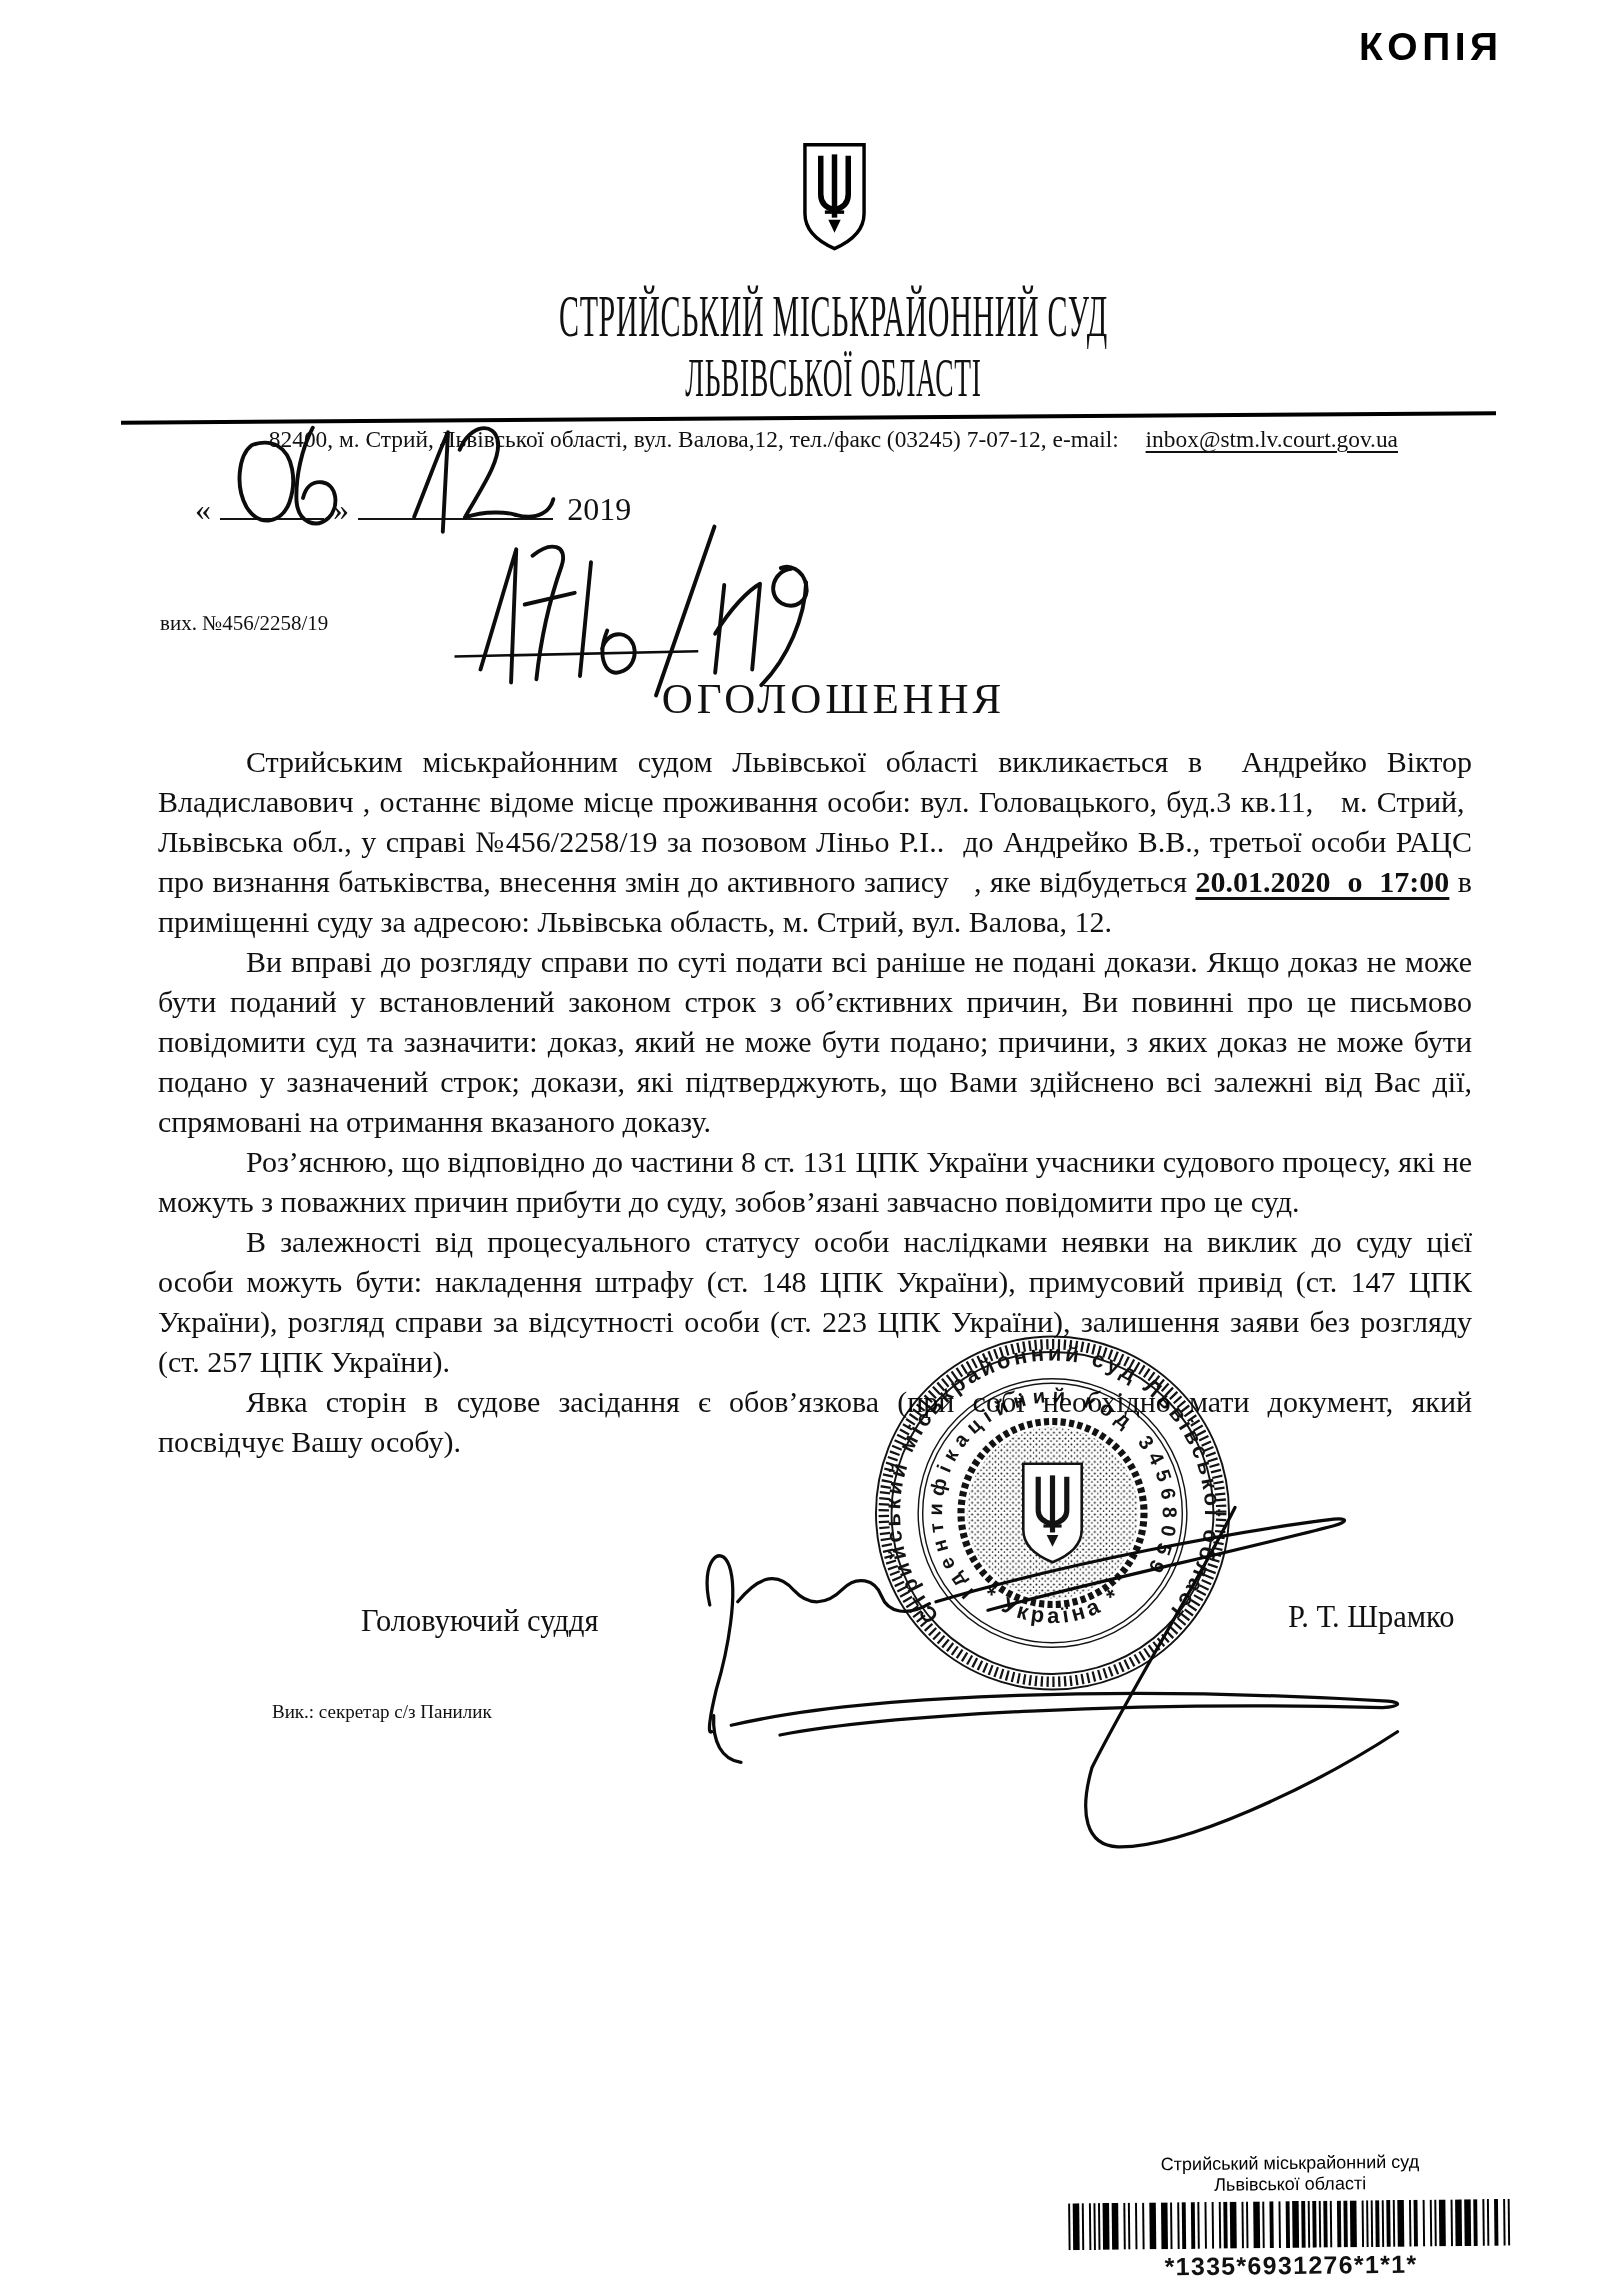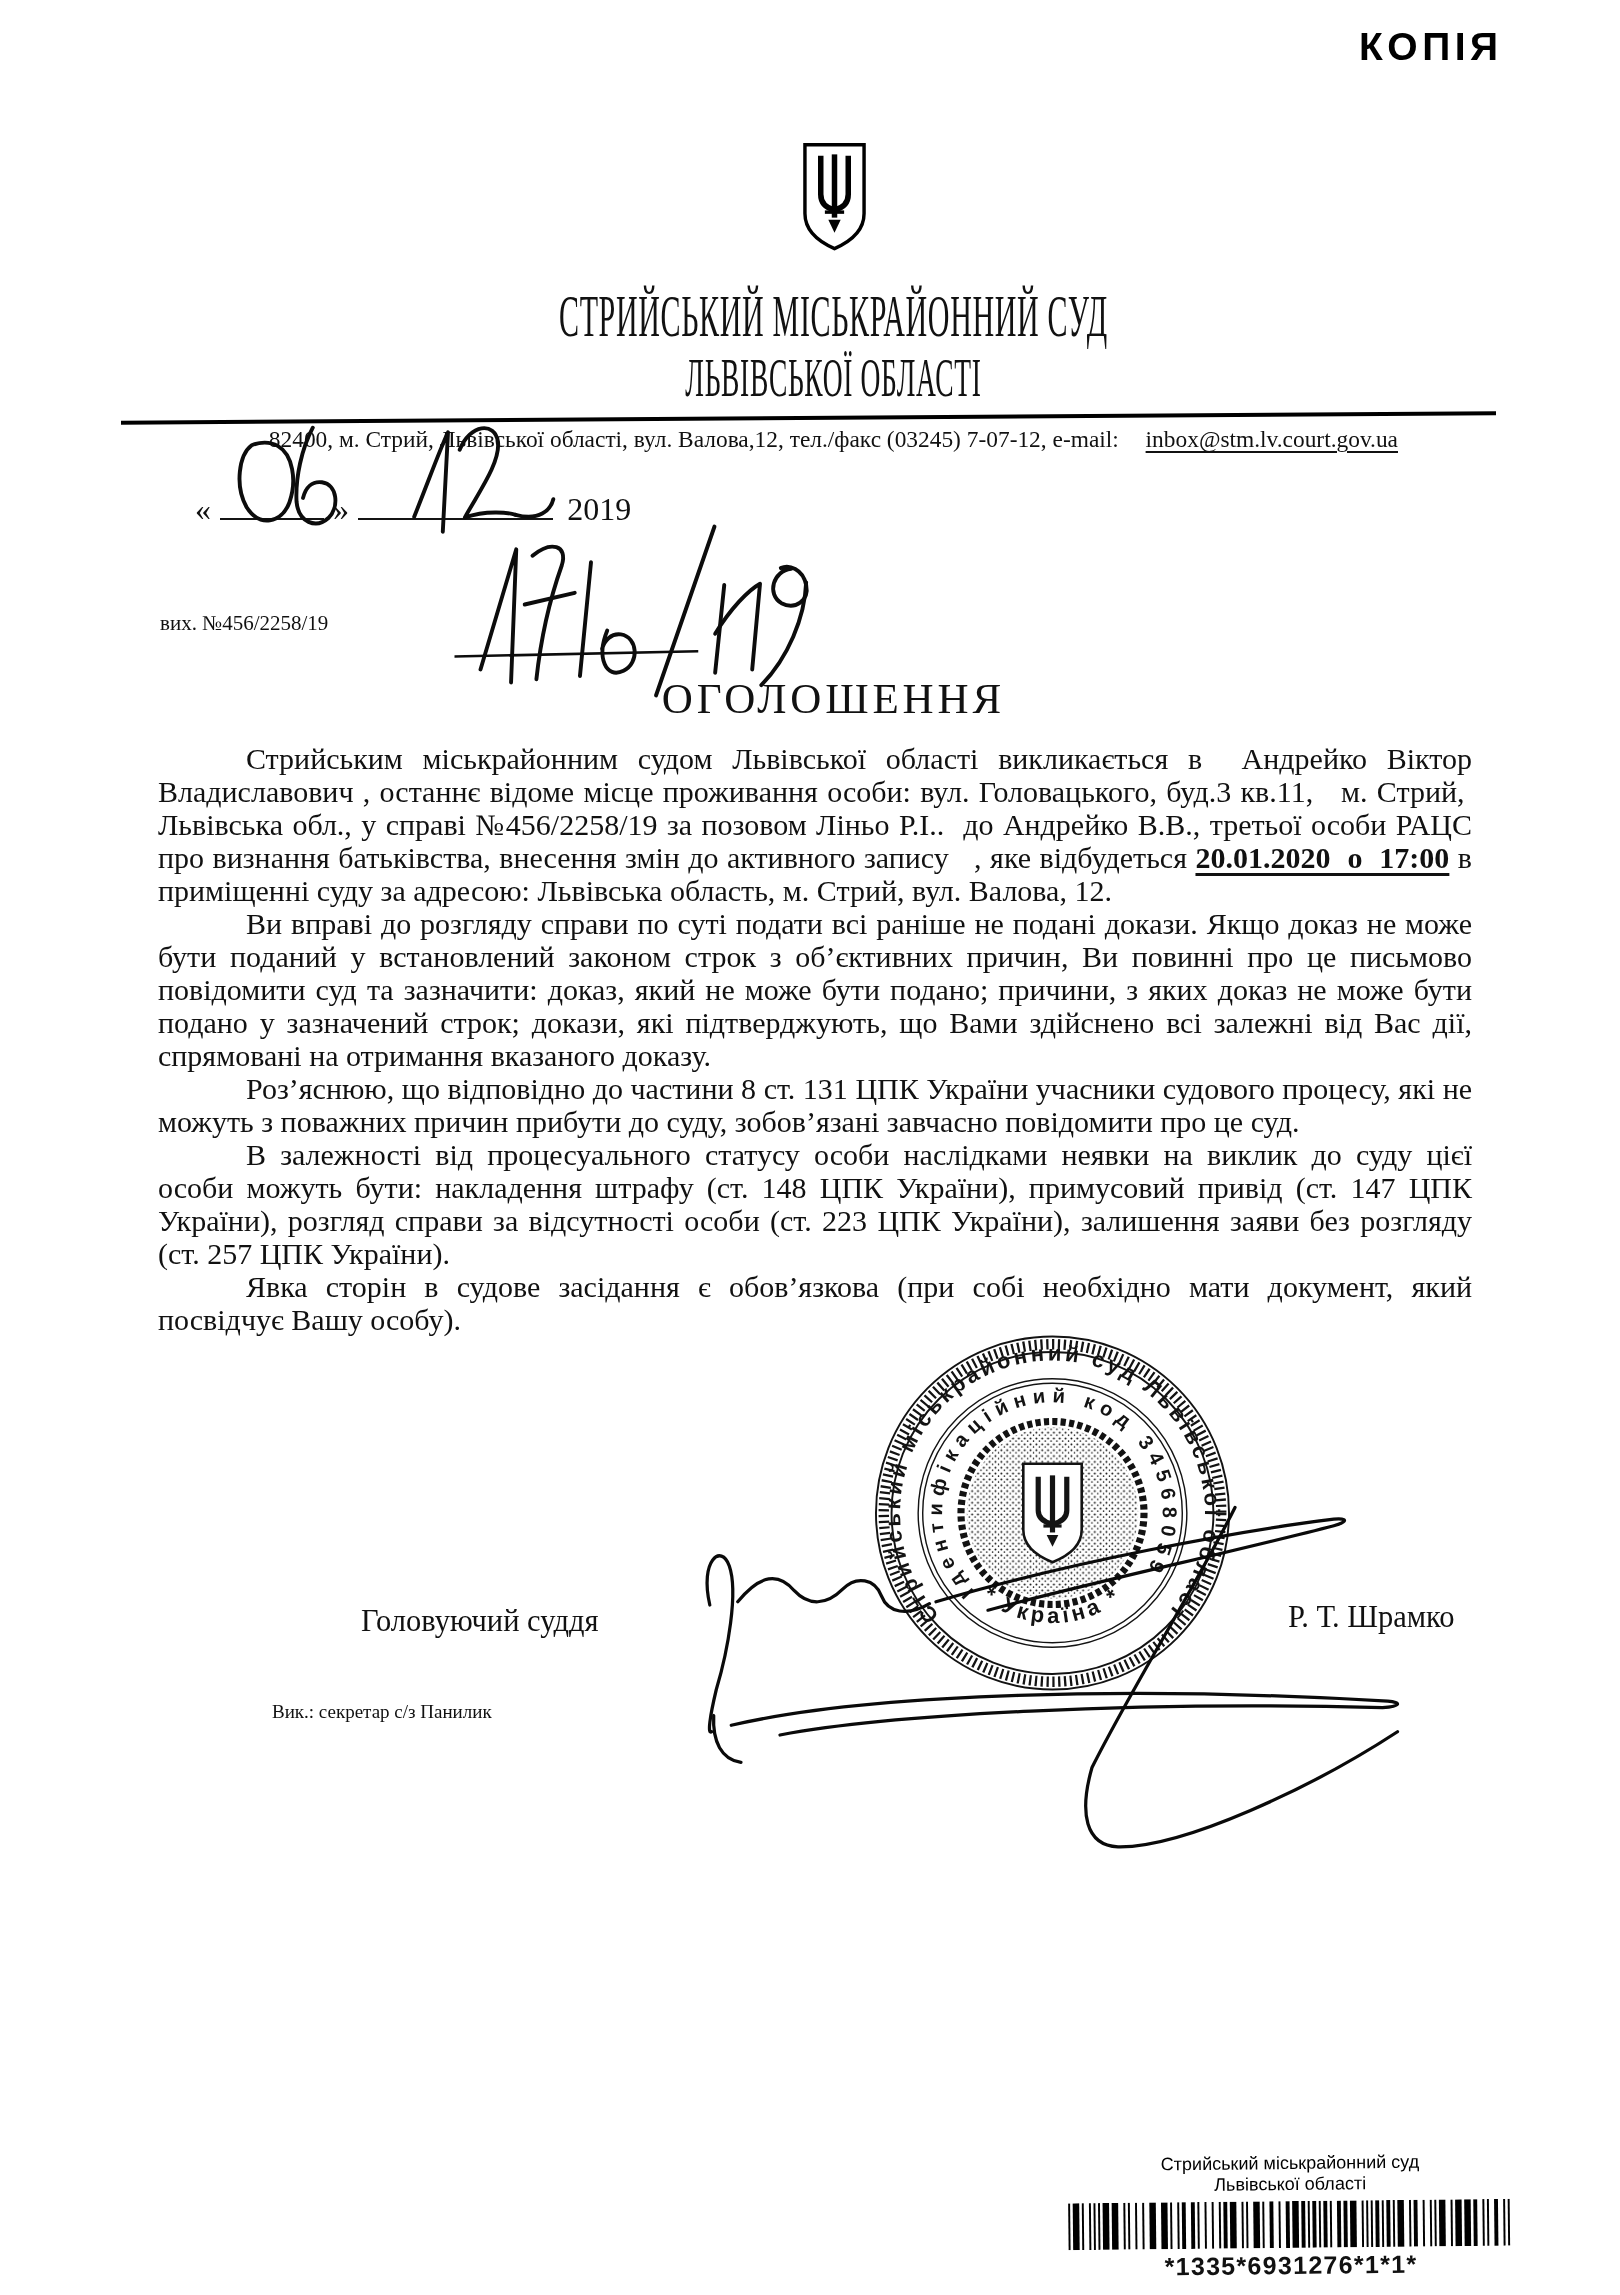--- a/index.html
+++ b/index.html
@@ -34,21 +34,21 @@
   .b1{width:104px;margin:0 9px 0 9px;}
   .b2{width:195px;margin:0 14.3px 0 9px;}
   .refrow{left:160px;top:611px;font-size:21px;white-space:nowrap;}
   .hand{left:149px;top:377px;}
   .hand path{stroke:#0c0c0c;stroke-width:6;fill:none;stroke-linecap:round;stroke-linejoin:round;}
   .hand path.printedline{stroke-width:4;stroke-linecap:butt;}
   
   .title{top:674px;font-size:43px;letter-spacing:3.9px;}
   .body{
     left:158px;top:742px;width:1314px;
-    font-size:30px;line-height:33px;
+    font-size:30px;line-height:40px;
     text-align:justify;
   }
   .body p{margin:0;text-indent:88px;}
   .bold-ul{font-weight:bold;text-decoration:underline;text-decoration-thickness:3.2px;text-underline-offset:5.2px;}
   
   .sig-label{left:361px;top:1604px;font-size:30.5px;white-space:nowrap;}
   .sig-name{left:1288px;top:1600px;font-size:30.5px;white-space:nowrap;}
   .vik{left:272px;top:1701px;font-size:19px;white-space:nowrap;}
   .signature{left:676px;top:1397px;}
   .signature path{stroke:#0a0a0a;stroke-width:5;fill:none;stroke-linecap:round;stroke-linejoin:round;}

